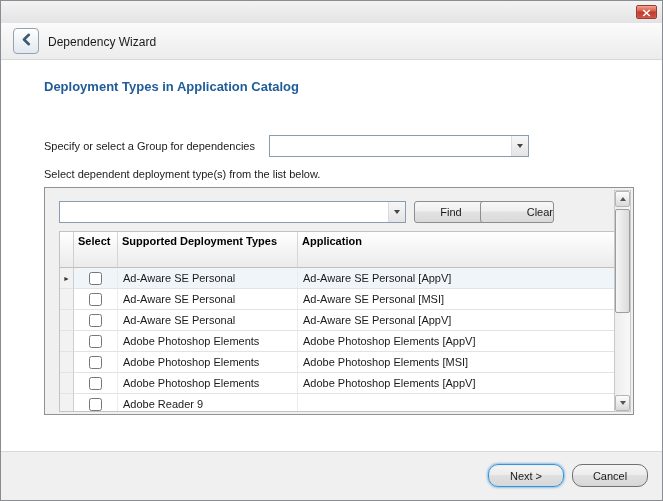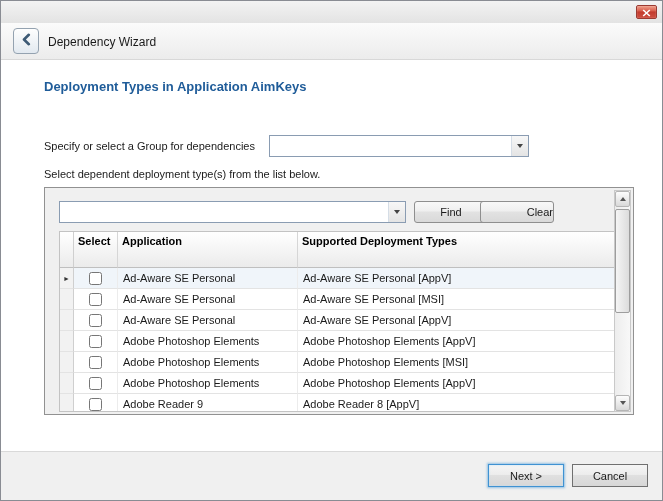--- a/index.html
+++ b/index.html
@@ -128,21 +128,21 @@
     background:linear-gradient(to right,#f5f5f5,#dcdcdc);
     border:1px solid #9d9d9d; border-radius:2px;
   }
   
   .footer {
     position:absolute; left:0; right:0; bottom:0; height:49px;
     background:var(--window-bg,#f0f0f0); border-top:1px solid #d9d9d9;
   }
   .footer-btn {
     position:absolute; top:12px; width:76px; height:23px;
-    border:1px solid #707070; border-radius:0;
+    border:1px solid #707070; border-radius:10px;
     background:linear-gradient(#f5f5f5 0%, #ededed 45%, #e0e0e0 50%, #d7d7d7 100%);
     font-size:11px; font-family:inherit; color:#1b1b1b; padding:0;
   }
   .next-btn { right:98px; border-color:var(--focus-border,#3f92d2);
     box-shadow:0 0 2px 1px rgba(96,166,218,.65), inset 0 0 2px #bfe0f5; }
   .cancel-btn { right:14px; }
 </style>
 </head>
 <body>
 
@@ -163,21 +163,21 @@
       <span>
         <svg width="13" height="13" viewBox="0 0 13 13">
             <path d="M8.8 1.8 L4 6.5 L8.8 11.2" fill="none" stroke="#3d5a75" stroke-width="2.6" stroke-linecap="round" stroke-linejoin="round"></path>
           </svg>
       </span>
     </div>
     <div class="window-title">Dependency Wizard</div>
   </div>
 
   <div class="content">
-    <div class="page-heading">Deployment Types in Application AimKeys</div>
+    <div class="page-heading">Deployment Types in Application Catalog</div>
 
     <div class="label group-label">Specify or select a Group for dependencies</div>
     <div class="combo group-combo">
       <input type="text" value="" style="">
       <span class="drop-zone">
         <span class="tri-down"></span>
       </span>
     </div>
 
     <div class="label list-label">Select dependent deployment type(s) from the list below.</div>
@@ -189,22 +189,22 @@
           <span class="tri-down"></span>
         </span>
       </div>
       <button class="panel-btn find-btn">Find</button>
       <button class="panel-btn clear-btn">Clear</button>
 
       <div class="grid">
         <div class="grid-header">
           <div class="hcell selector-head"></div>
           <div class="hcell">Select</div>
+          <div class="hcell">Supported Deployment Types</div>
           <div class="hcell">Application</div>
-          <div class="hcell">Supported Deployment Types</div>
         </div>
         <div>
             <div class="grid-row current">
     <div class="cell selector-cell">
       <span class="row-indicator">►</span>
     </div>
     <div class="cell check-cell">
       <input type="checkbox" style="">
     </div>
     <div class="cell">Ad-Aware SE Personal</div>
@@ -261,21 +261,20 @@
     <div class="cell">Adobe Photoshop Elements [AppV]</div>
   </div>
             <div class="grid-row">
     <div class="cell selector-cell">
       <span class="row-indicator"></span>
     </div>
     <div class="cell check-cell">
       <input type="checkbox" style="">
     </div>
     <div class="cell">Adobe Reader 9</div>
-    <div class="cell">Adobe Reader 8 [AppV]</div>
   </div>
             <div class="grid-row">
     <div class="cell selector-cell">
       <span class="row-indicator"></span>
     </div>
     <div class="cell check-cell">
       <input type="checkbox" style="">
     </div>
     <div class="cell">AimKeys</div>
     <div class="cell">AimKeys [AppV]</div>

